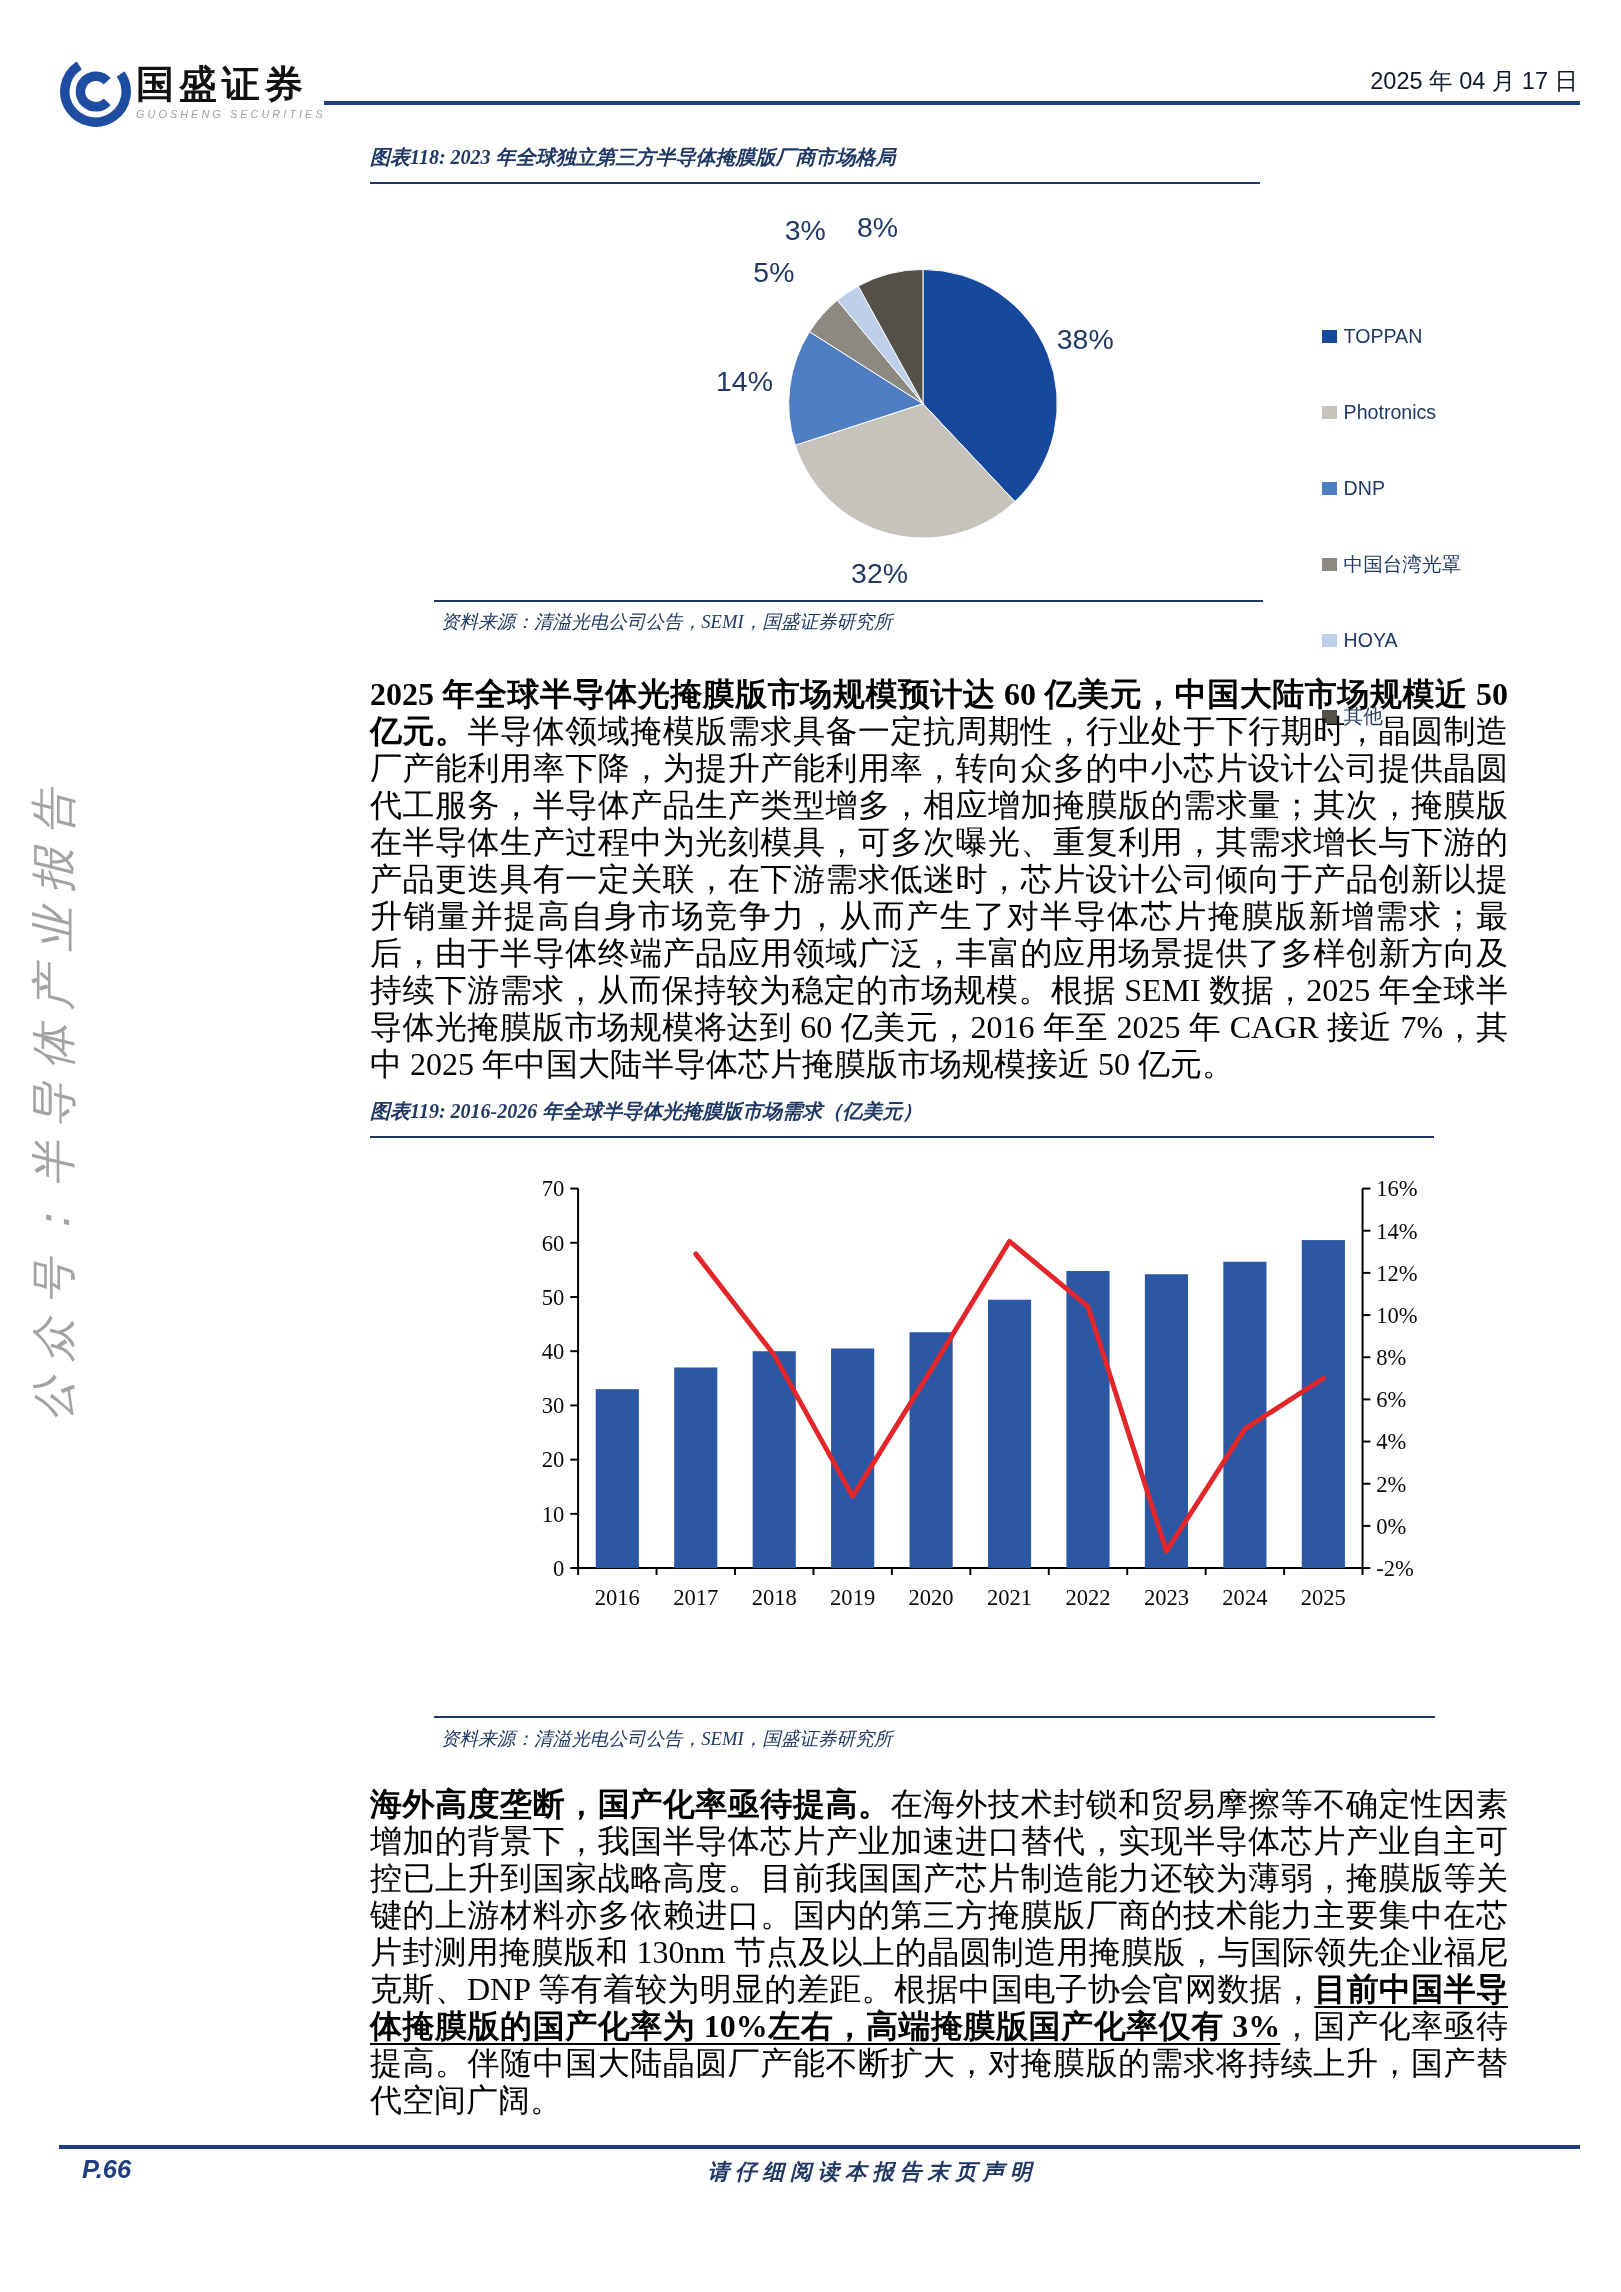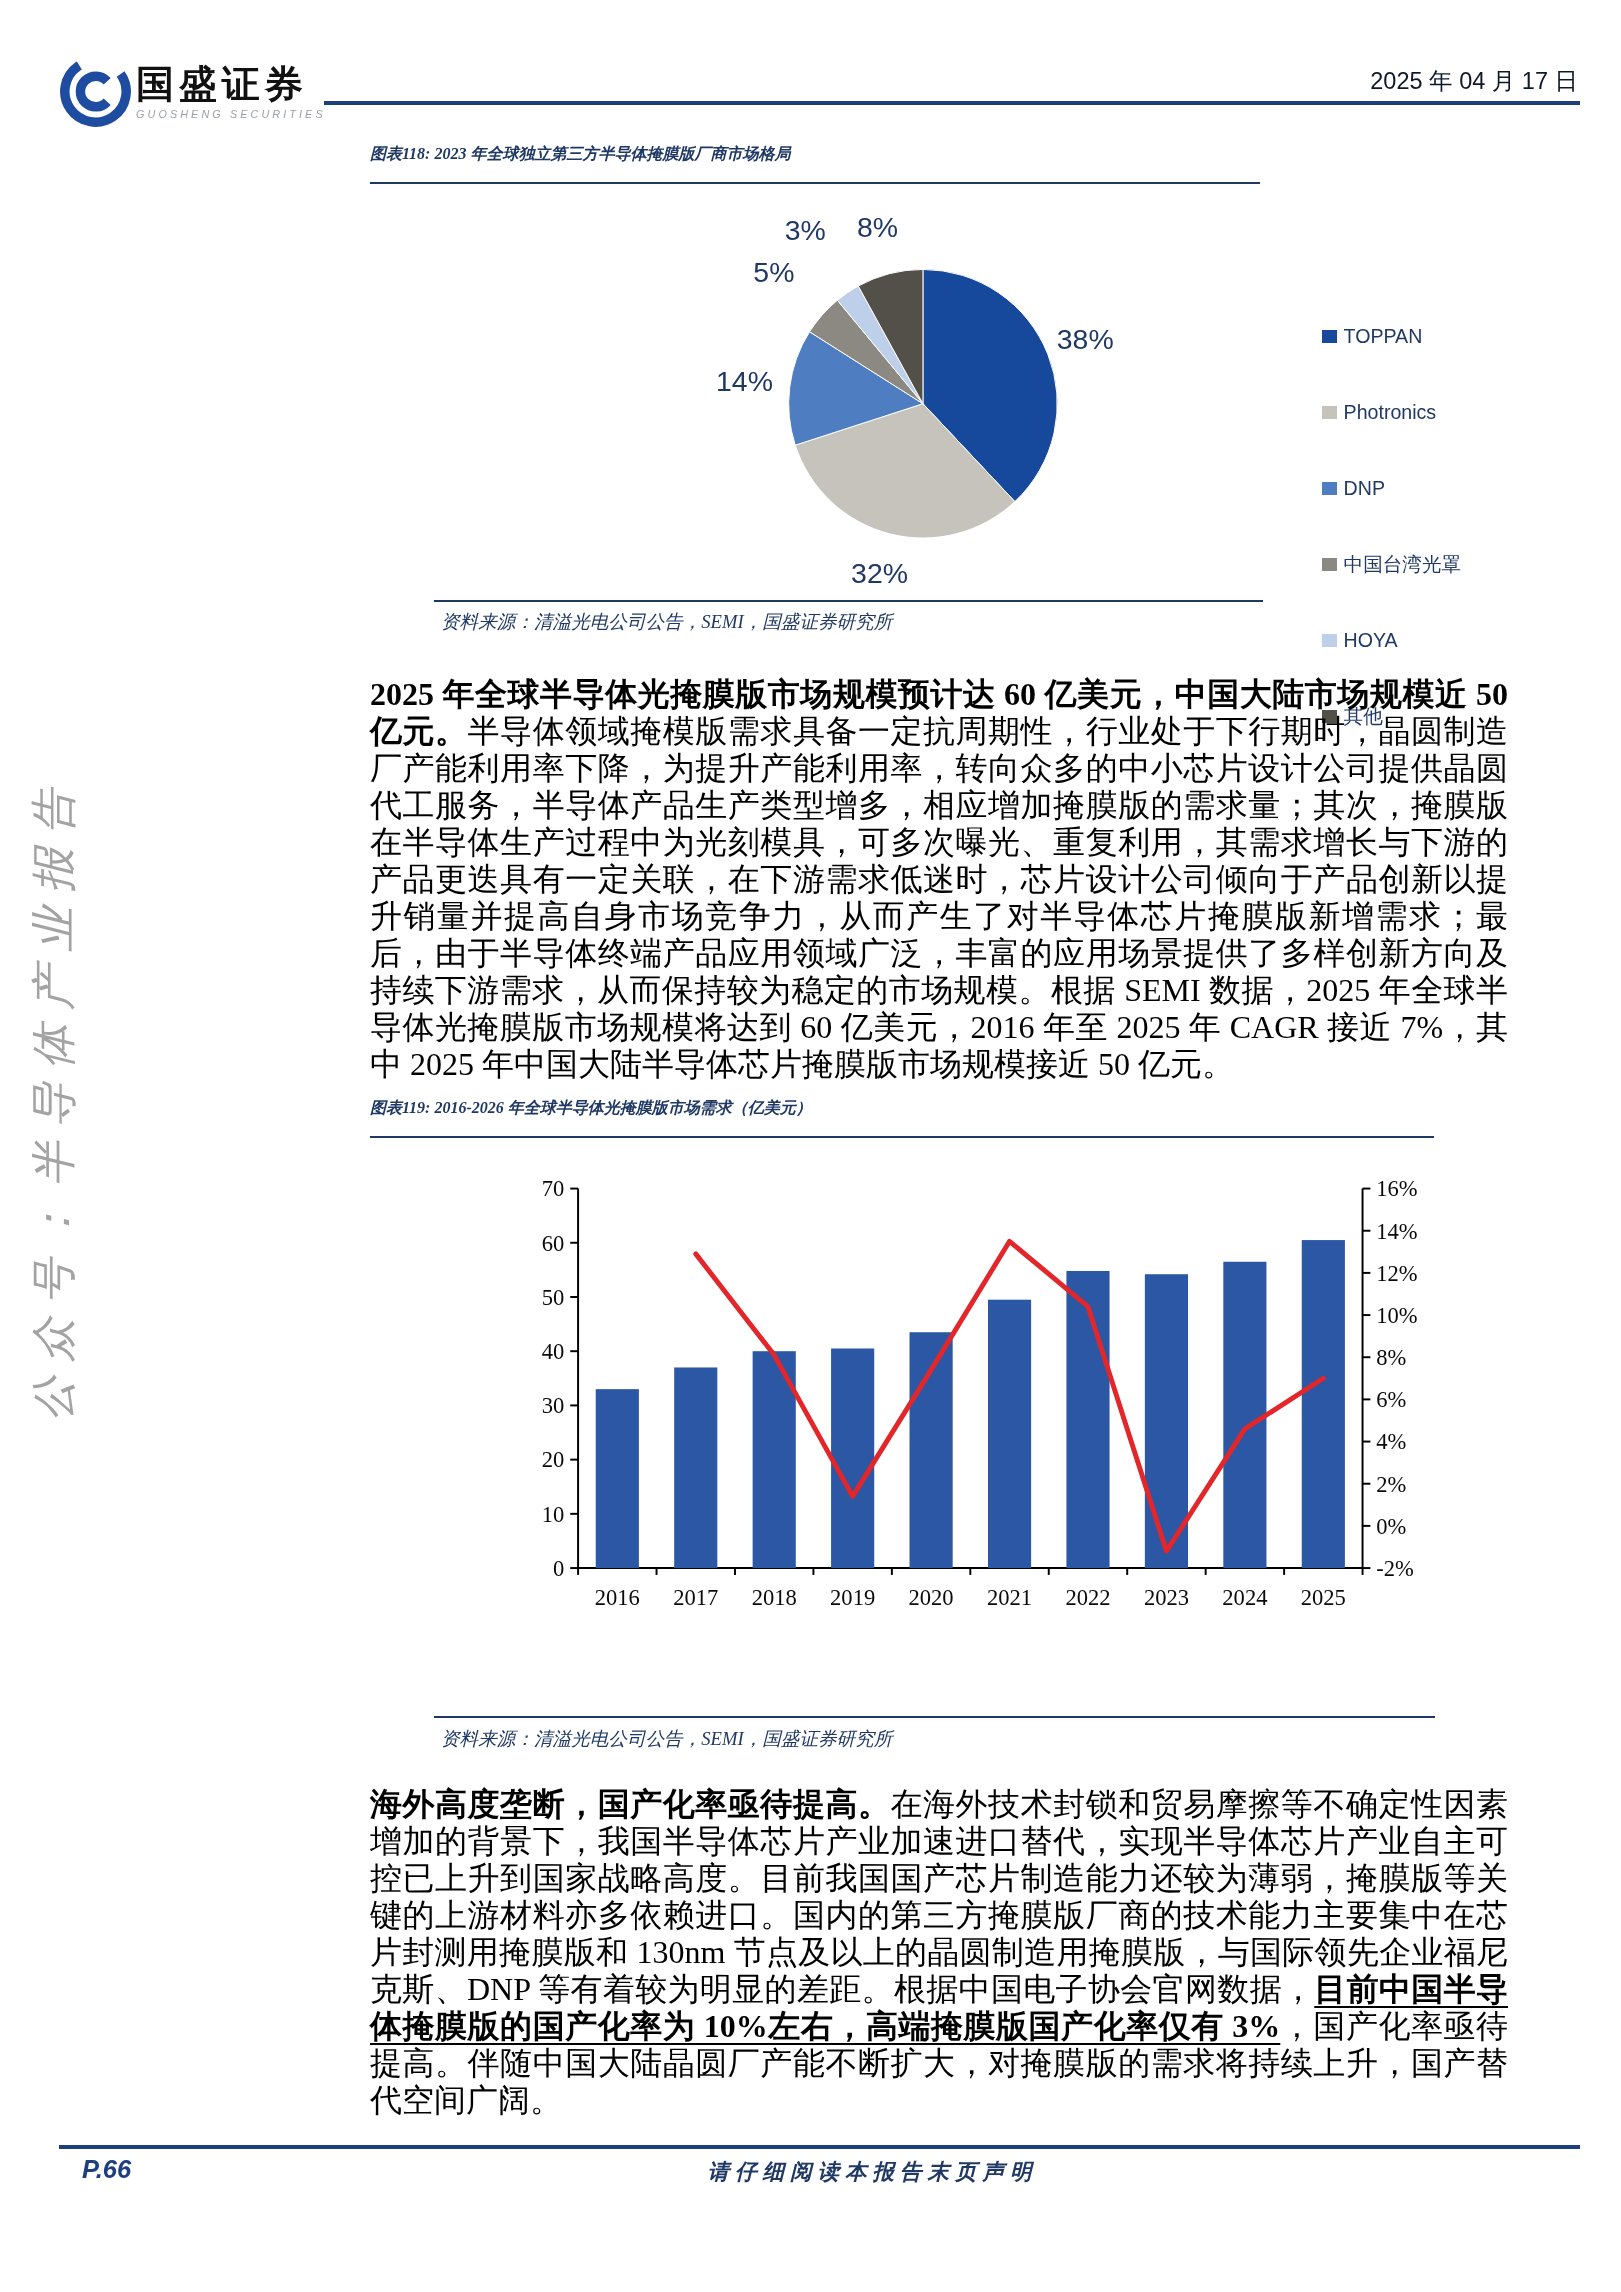--- a/index.html
+++ b/index.html
@@ -20,21 +20,21 @@
   .brand{position:absolute;left:59px;top:27.4px;display:flex;align-items:center;gap:4px;margin-top:28px;}
   .logo{width:73px;height:73px;display:block;}
   .brand-cn{font-size:38px;font-weight:700;color:#111;letter-spacing:4.9px;
     font-family:"Liberation Sans",sans-serif;line-height:1.1;}
   .brand-en{font-size:10.8px;color:#9aa0a6;letter-spacing:3.1px;
     font-family:"Liberation Sans",sans-serif;margin-top:2px;font-style:italic;}
   .date{position:absolute;right:43px;top:65px;font-size:23.5px;color:#0f172a;
     font-family:Liberation Sans, sans-serif;margin-left:48px;}
   .header-rule{position:absolute;left:324px;top:101px;width:1256px;height:3.9px;background:#1d3e7f;}
   
-  .fig-title{position:absolute;font-size:16px;font-weight:600;font-style:italic;
+  .fig-title{position:absolute;font-size:20px;font-weight:600;font-style:italic;
     color:#1f3864;white-space:nowrap;font-family:"Liberation Serif",serif;}
   .ft118{left:370px;top:144px;}
   .ft119{left:370px;top:1098px;}
   .rule{position:absolute;height:2px;background:#1f3864;}
   .r118{left:370px;top:182px;width:890px;}
   .r119{left:370px;top:1136px;width:1064px;}
   .srule118{left:434px;top:600px;width:829px;}
   .srule119{left:434px;top:1716px;width:1001px;}
   .fig-source{position:absolute;font-size:18.6px;font-style:italic;color:#1f3864;
     white-space:nowrap;font-family:"Liberation Serif",serif;}

